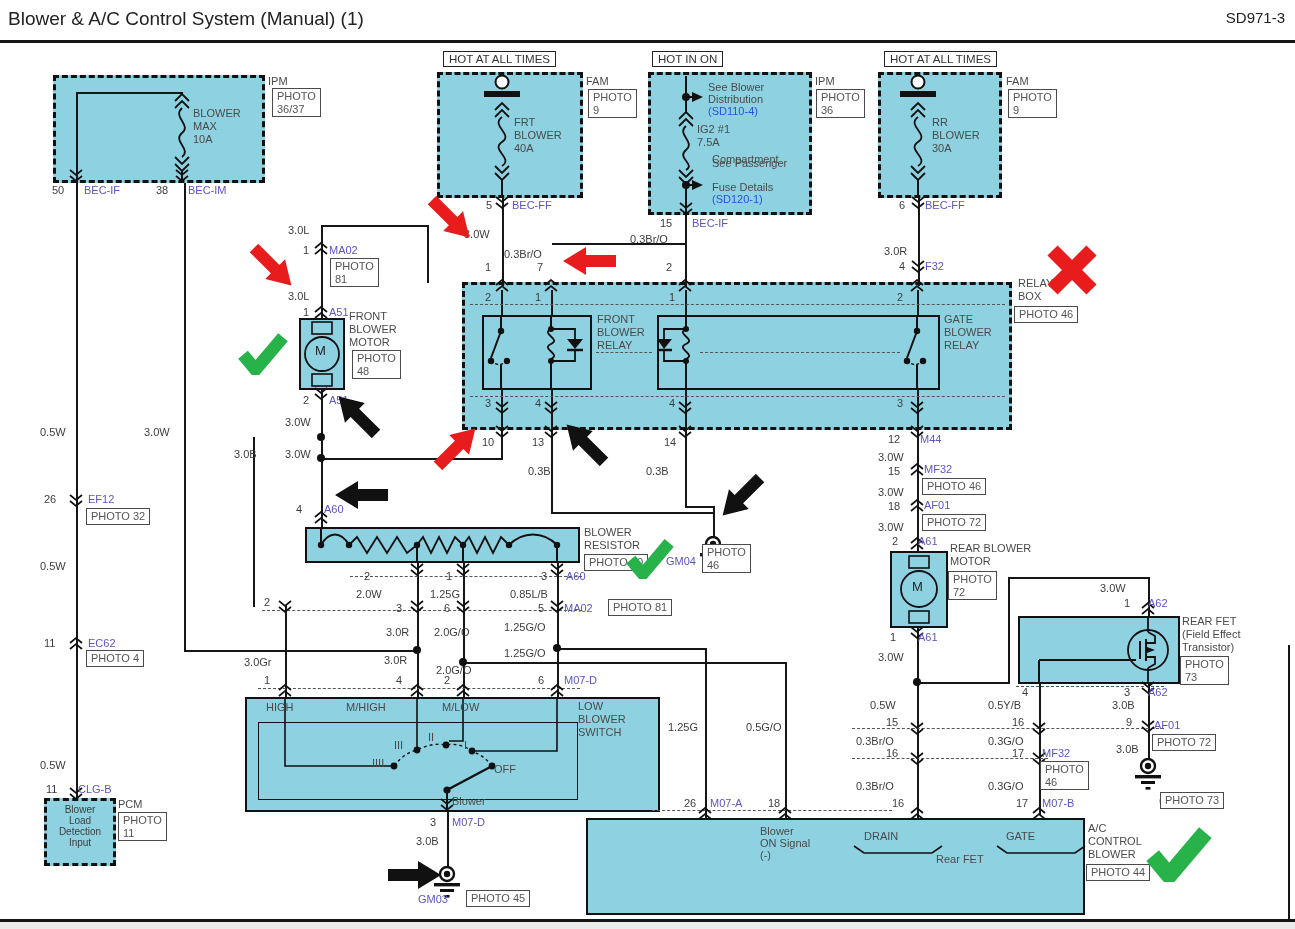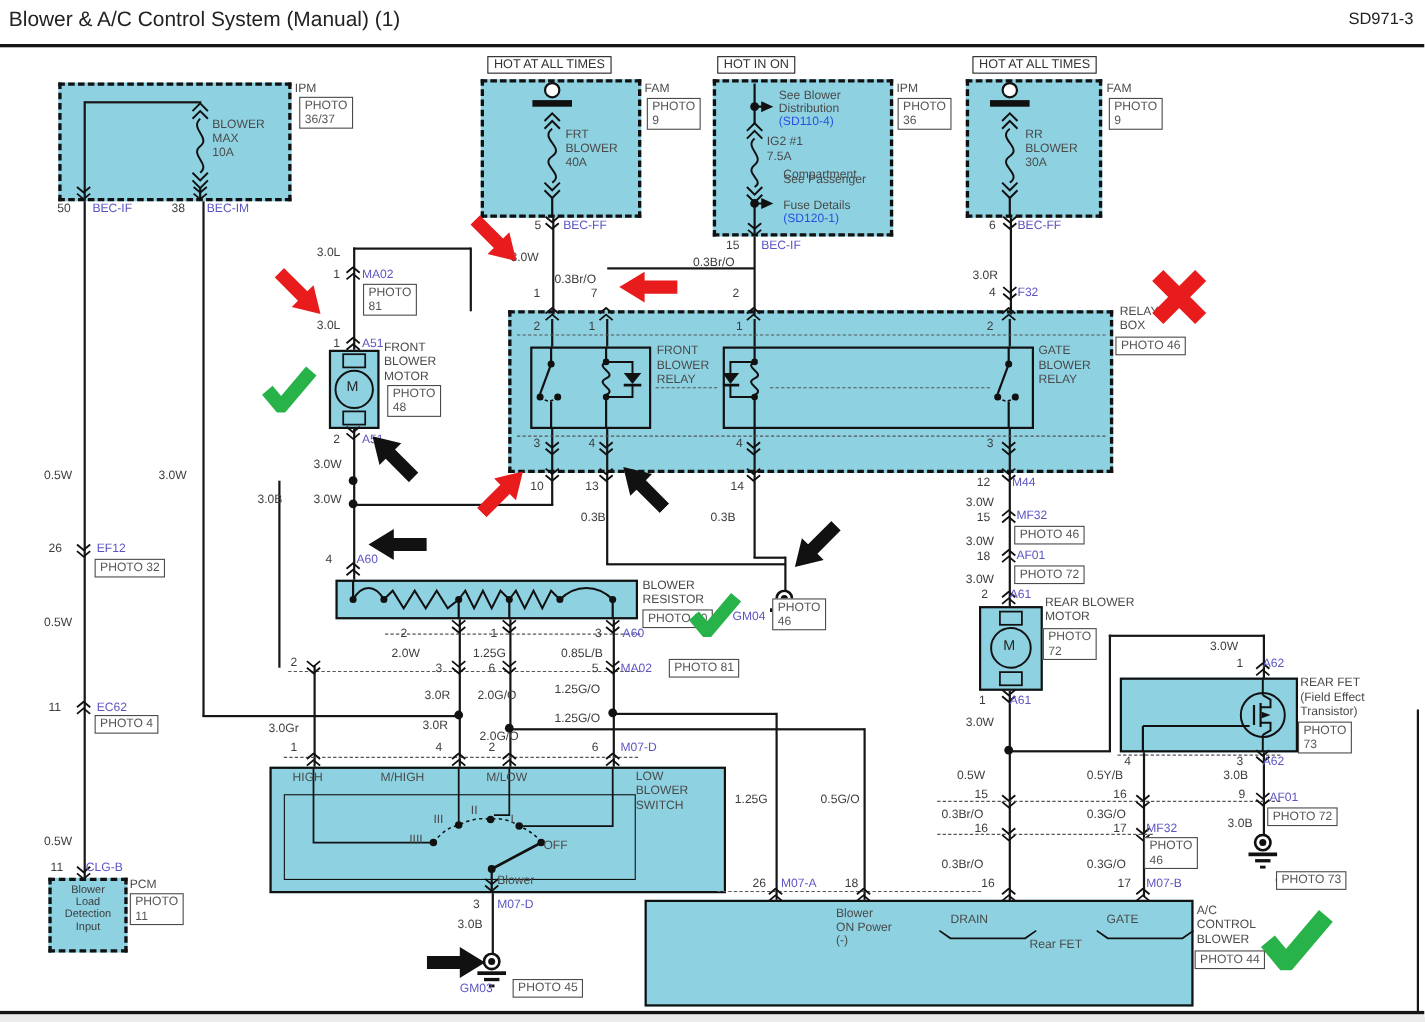--- a/index.html
+++ b/index.html
@@ -389,21 +389,21 @@
       <div class="lbl lp" style="left:430px;top:817px">3</div>
       <div class="lbl lc" style="left:452px;top:817px">M07-D</div>
       <div class="lbl lw" style="left:416px;top:836px">3.0B</div>
       <div class="lbl lc" style="left:418px;top:894px">GM03</div>
       <div class="lbl lw" style="left:668px;top:722px">1.25G</div>
       <div class="lbl lw" style="left:746px;top:722px">0.5G/O</div>
       <div class="lbl lp" style="left:684px;top:798px">26</div>
       <div class="lbl lc" style="left:710px;top:798px">M07-A</div>
       <div class="lbl lp" style="left:768px;top:798px">18</div>
       <div class="lbl lk" style="left:760px;top:826px">Blower</div>
-      <div class="lbl lk" style="left:760px;top:838px">ON Power</div>
+      <div class="lbl lk" style="left:760px;top:838px">ON Signal</div>
       <div class="lbl lk" style="left:760px;top:850px">(-)</div>
       <div class="lbl lk" style="left:864px;top:831px">DRAIN</div>
       <div class="lbl lk" style="left:1006px;top:831px">GATE</div>
       <div class="lbl lk" style="left:936px;top:854px">Rear FET</div>
       <div class="lbl lk" style="left:1088px;top:823px">A/C</div>
       <div class="lbl lk" style="left:1088px;top:836px">CONTROL</div>
       <div class="lbl lk" style="left:1088px;top:849px">BLOWER</div>
       <div class="lbl lw" style="left:878px;top:452px">3.0W</div>
       <div class="lbl lp" style="left:888px;top:466px">15</div>
       <div class="lbl lc" style="left:924px;top:464px">MF32</div>

